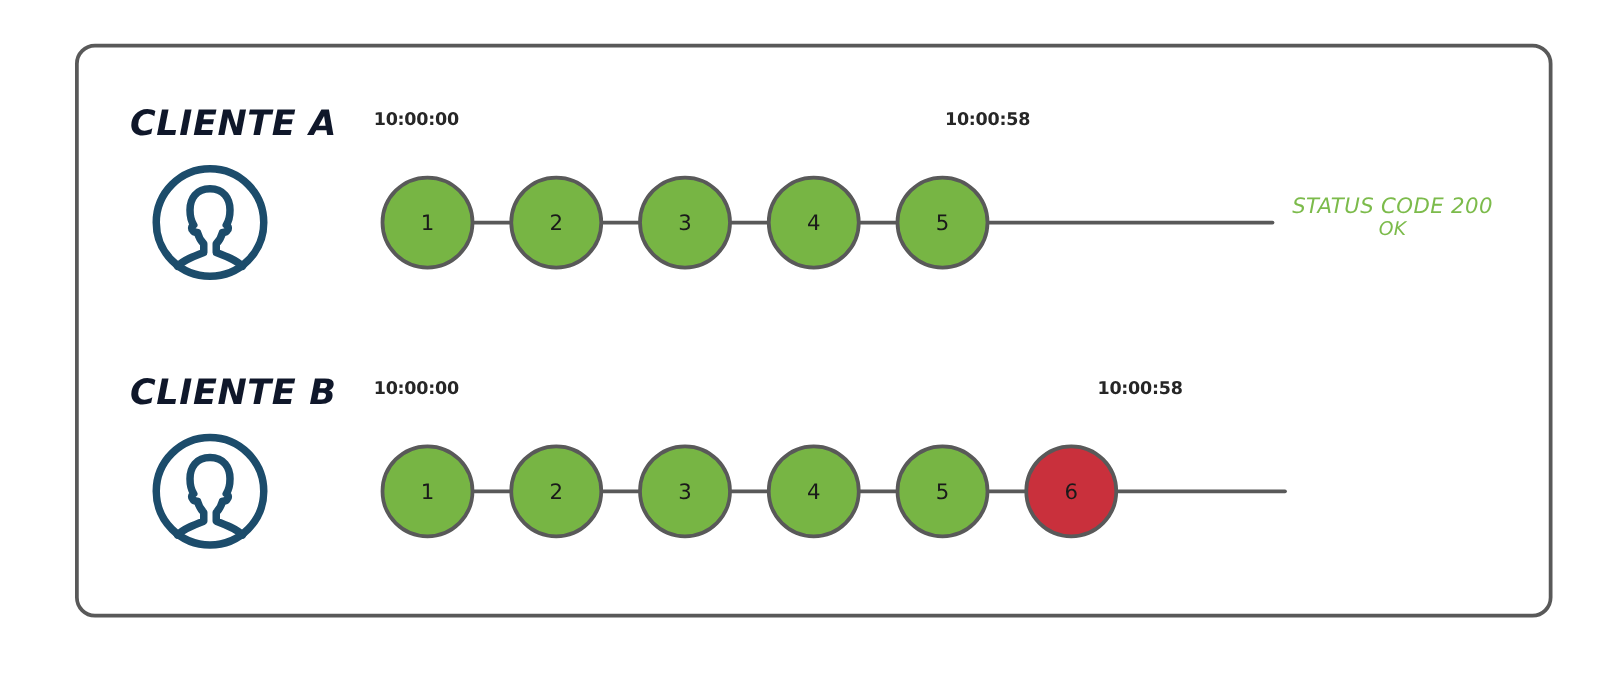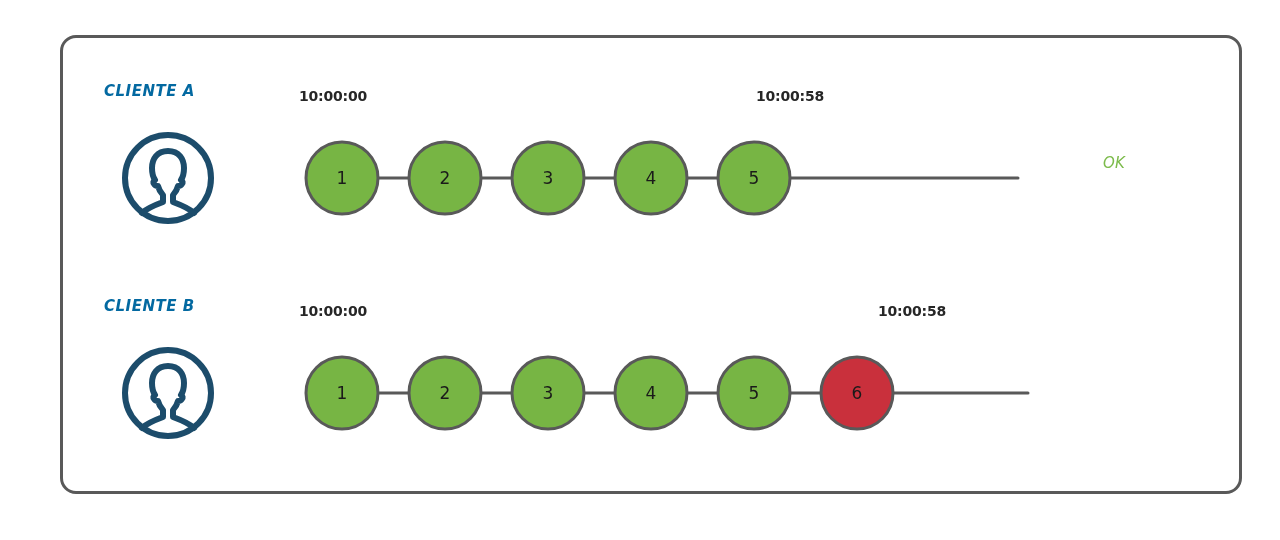--- a/index.html
+++ b/index.html
@@ -43,25 +43,25 @@
   }
   .row-a { top: 0px; }
   .row-b { top: 215px; }
 
   
   .client-label {
     position: absolute;
     left: 104px;
     top: 82px;
     font-family: "DejaVu Sans", sans-serif;
-    font-size: 15px;
+    font-size: 28px;
     font-style: italic;
     font-weight: 600;
     letter-spacing: 0.5px;
-    color: #0369a1;
+    color: #0f172a;
     white-space: nowrap;
   }
 
   
   .avatar {
     position: absolute;
     left: 118px;
     top: 128px;
     width: 100px;
     height: 100px;
@@ -188,20 +188,21 @@
           <circle cx="361" cy="50" r="36" fill="#77b544" stroke="#595959" stroke-width="3"></circle>
           <text class="node-num" x="361" y="56" text-anchor="middle">4</text>
 
           <circle cx="464" cy="50" r="36" fill="#77b544" stroke="#595959" stroke-width="3"></circle>
           <text class="node-num" x="464" y="56" text-anchor="middle">5</text>
         </g>
       </svg>
     </div>
 
     <div class="status status-a ok">
+      <span class="status-code">STATUS CODE 200</span>
       <span class="status-msg">OK</span>
     </div>
   </div>
 
   <div class="row row-b">
 
     <div class="client-label">CLIENTE B</div>
 
     <div class="avatar">
       <svg viewBox="0 0 100 100" width="100" height="100" aria-hidden="true">

